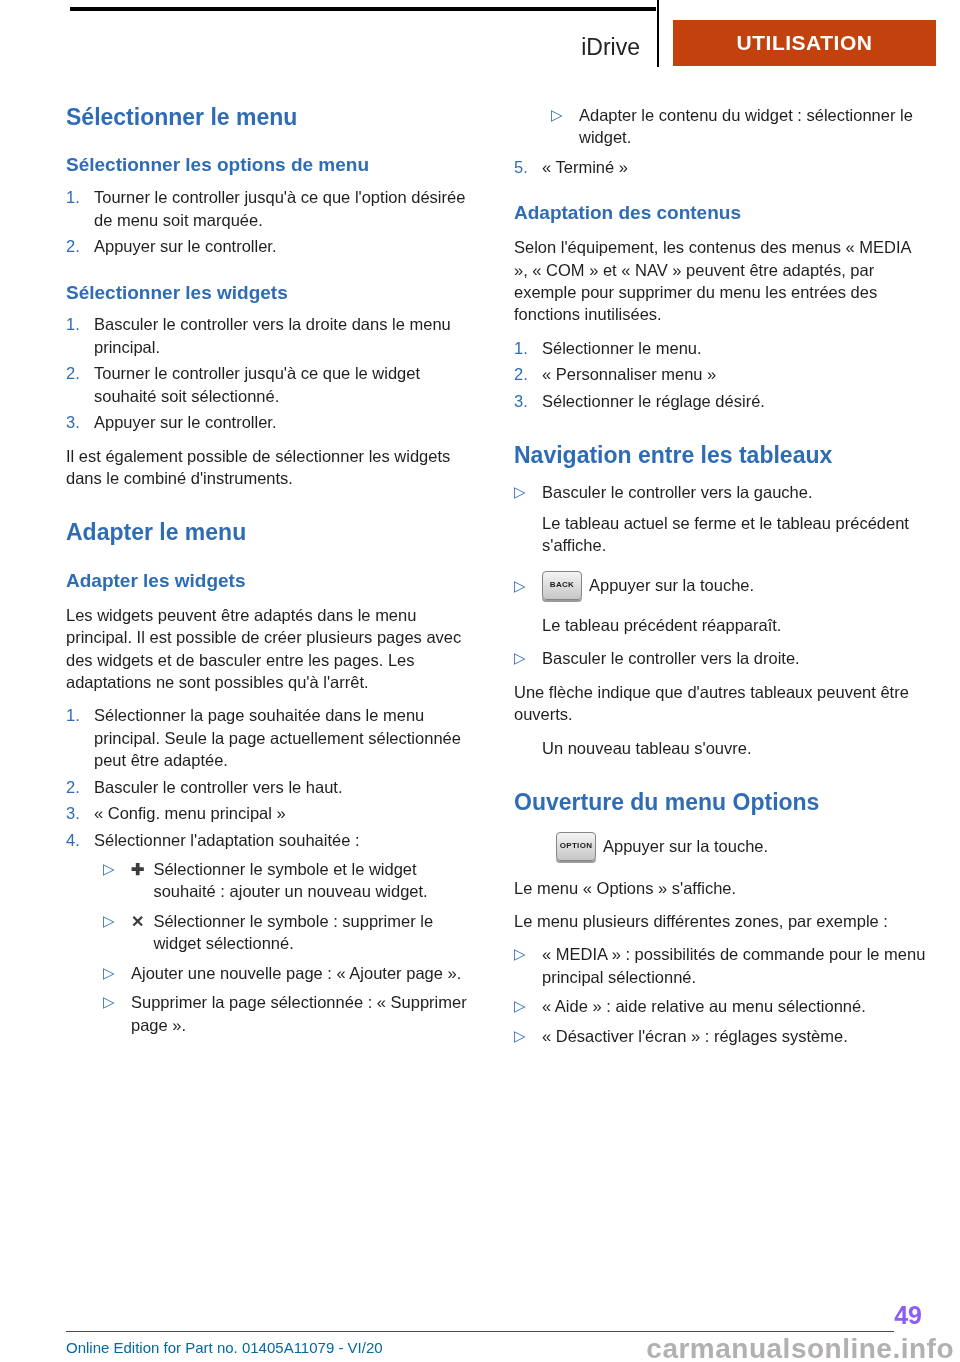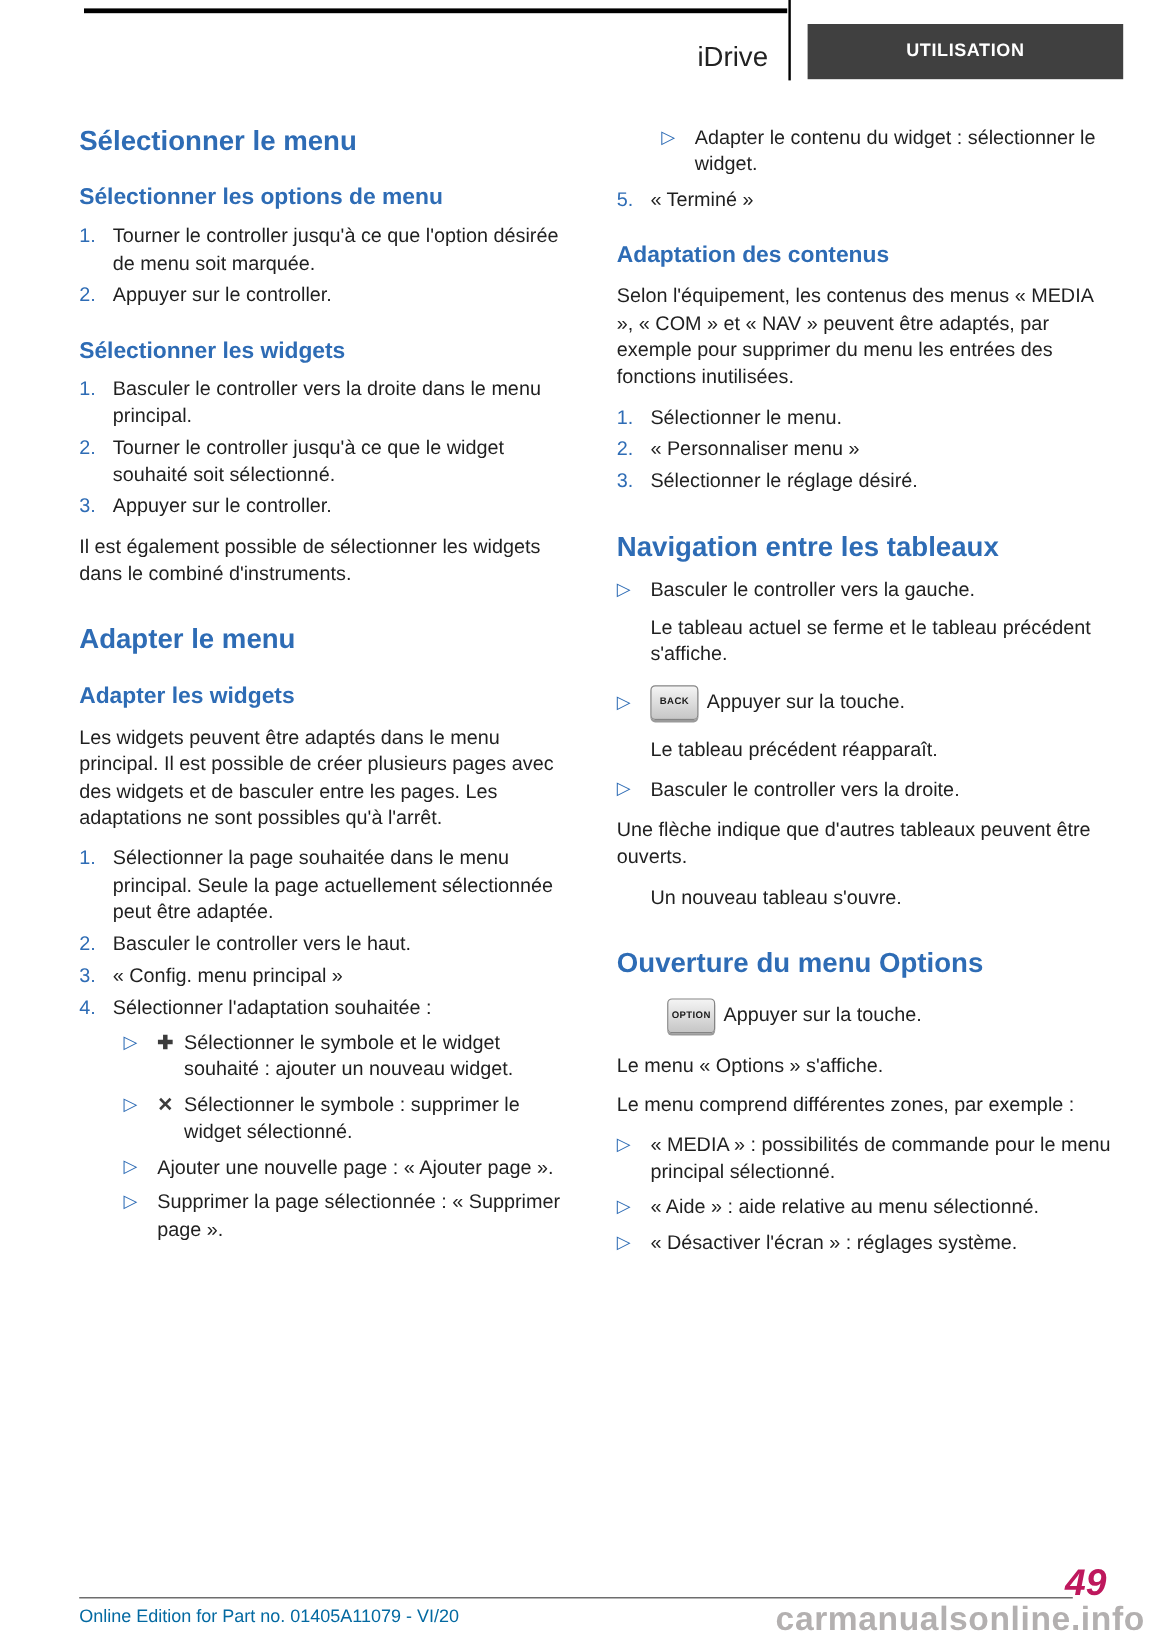--- a/index.html
+++ b/index.html
@@ -8,22 +8,22 @@
     background:#ffffff;color:#1f1f1f;
     font-family:"Liberation Sans", sans-serif;
     font-size:16.5px;line-height:1.36;
   }
   
   .header-rule{position:absolute;left:70px;top:7px;width:586px;height:4px;background:#000;}
   .doc-title{position:absolute;left:70px;top:32px;width:570px;text-align:right;font-size:23px;color:#222;}
   .header-divider{position:absolute;left:657px;top:0;width:2px;height:67px;background:#000;}
   .chapter-box{
     position:absolute;left:673px;top:20px;width:263px;height:46px;
-    background:#404040;color:#fff;display:flex;align-items:center;justify-content:center;
-    font-size:15px;font-weight:bold;letter-spacing:.5px;
+    background:#c2410c;color:#fff;display:flex;align-items:center;justify-content:center;
+    font-size:21px;font-weight:bold;letter-spacing:.5px;
   }
   
   .col{position:absolute;top:104px;}
   .col-left{left:66px;width:406px;}
   .col-right{left:514px;width:412px;}
   .col > :first-child{margin-top:0;}
   h1.h1{color:#2e6cb5;font-size:23px;line-height:1.15;font-weight:bold;margin:30px 0 12px;}
   h2.h2{color:#2e6cb5;font-size:19px;line-height:1.2;font-weight:bold;margin:24px 0 9px;}
   p.para{margin:11px 0;}
   .step{display:flex;margin:4px 0;}
@@ -39,21 +39,21 @@
   .glyph{flex:none;margin-right:9px;color:#3c3c3c;font-size:16px;font-weight:bold;padding-top:1px;}
   .key-btn{
     flex:none;display:inline-flex;align-items:center;justify-content:center;
     width:38px;height:27px;margin-right:7px;
     background:linear-gradient(#f4f4f4,#c6c6c6);
     border:1px solid #848484;border-radius:4px;box-shadow:0 2px 0 #9a9a9a;
     font-size:8px;font-weight:bold;color:#1b1b1b;letter-spacing:.3px;
   }
   .keyline{display:flex;align-items:center;margin:16px 0;padding-left:42px;}
   
-  .page-number{position:absolute;right:38px;top:1298px;color:#be185d;font-size:31px;font-weight:bold;font-style:italic;}
+  .page-number{position:absolute;right:38px;top:1298px;color:#8b5cf6;font-size:25px;font-weight:bold;}
   .footer-rule{position:absolute;left:66px;top:1331px;width:828px;height:1px;background:#4a4a4a;}
   .edition{position:absolute;left:66px;top:1338px;width:828px;text-align:left;font-size:15px;color:#0369a1;}
   .watermark{position:absolute;right:6px;top:1330px;font-size:28px;font-weight:bold;color:#b3b0b0;letter-spacing:.5px;}
 </style>
 </head>
 <body>
 
 <div class="page">
 
   <header>
@@ -167,21 +167,21 @@
           <span class="text">Basculer le controller vers la droite.</span>
         </div>
         <p class="para">Une flèche indique que d'autres tableaux peuvent être ouverts.</p>
         <p class="para sub">Un nouveau tableau s'ouvre.</p>
         <h1 class="h1">Ouverture du menu Options</h1>
         <div class="keyline">
           <span class="key-btn">OPTION</span>
           <span class="text">Appuyer sur la touche.</span>
         </div>
         <p class="para">Le menu « Options » s'affiche.</p>
-        <p class="para">Le menu comprend différentes zones, par exemple :</p>
+        <p class="para">Le menu plusieurs différentes zones, par exemple :</p>
         <div class="bullet">
           <span class="arrow">▷</span>
           <span class="text">« MEDIA » : possibilités de commande pour le menu principal sélectionné.</span>
         </div>
         <div class="bullet">
           <span class="arrow">▷</span>
           <span class="text">« Aide » : aide relative au menu sélectionné.</span>
         </div>
         <div class="bullet">
           <span class="arrow">▷</span>

